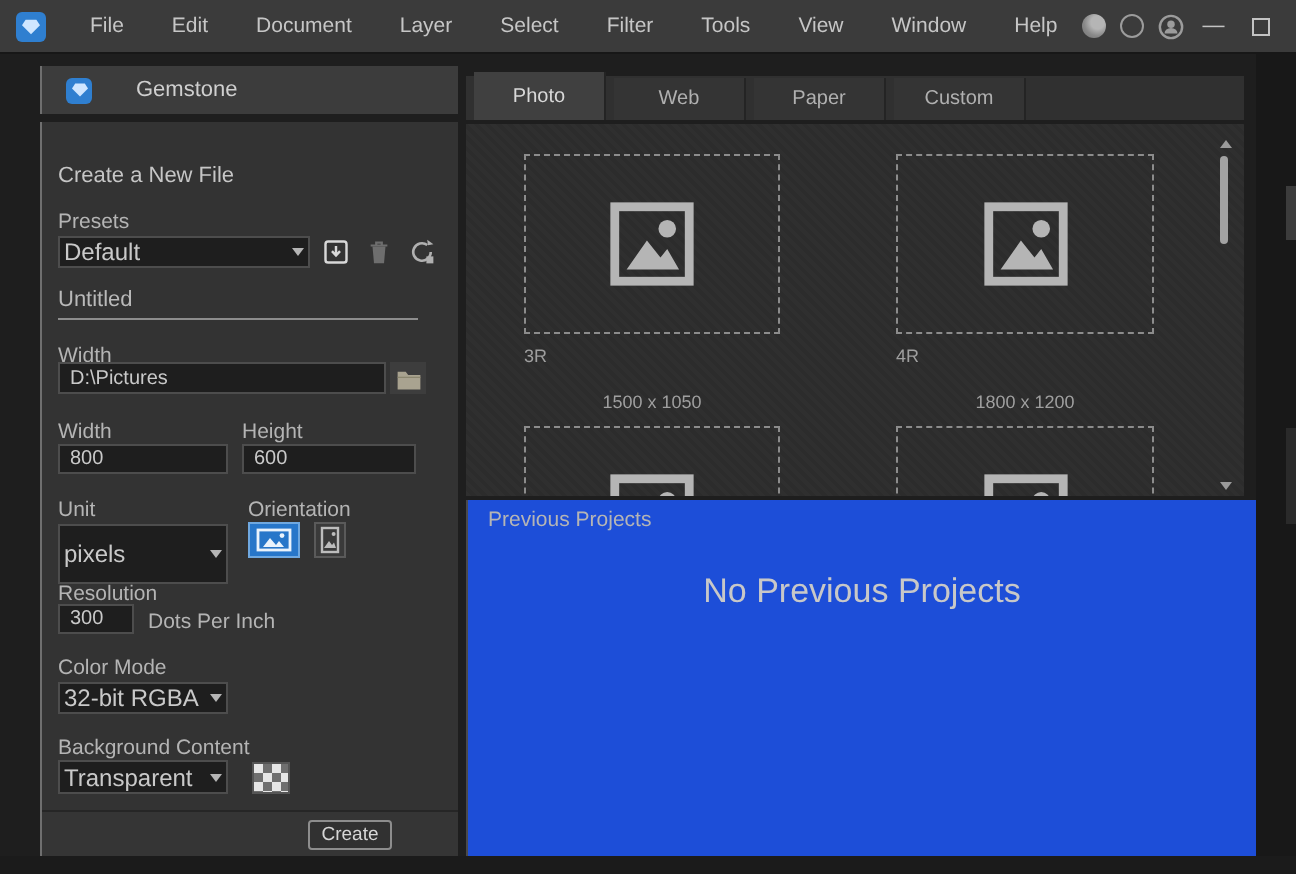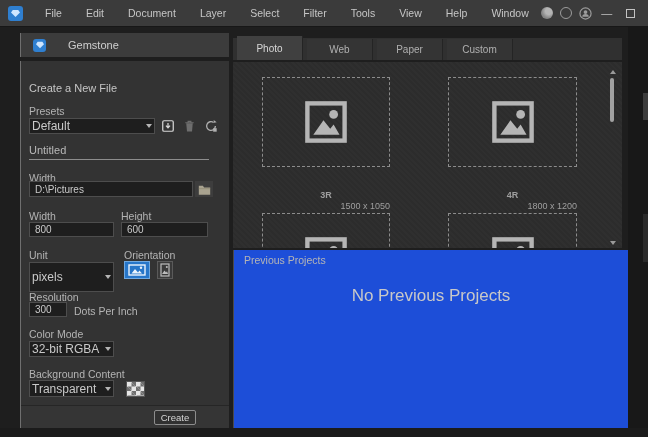--- a/index.html
+++ b/index.html
@@ -60,22 +60,22 @@
     display:flex;align-items:flex-end;padding-left:4px;gap:4px;}
   .tab{width:66px;height:21px;background:#343434;color:#b0b0b0;font-size:10px;
     display:flex;align-items:center;justify-content:center;border-right:1px solid #242424;}
   .tab.active{height:24px;background:#404040;color:#d8d8d8;}
   .templates{position:absolute;left:233px;top:62px;width:389px;height:186px;background:#2c2c2c;
     background-image:repeating-linear-gradient(45deg,rgba(255,255,255,0.015) 0 2px,transparent 2px 4px);
     overflow:hidden;}
   .tcard{position:absolute;width:128px;color:#b5b5b5;}
   .tbox{width:128px;height:90px;border:1px dashed #8c8c8c;position:relative;}
   .ph{position:absolute;left:50%;top:22px;transform:translateX(-50%);width:44px;height:44px;color:#b5b5b5;}
-  .tname{text-align:center;font-size:9px;color:#9f9f9f;margin-top:23px;font-weight:bold;}
-  .tsize{text-align:right;font-size:9px;color:#9f9f9f;margin-top:1px;}
+  .tname{font-size:9px;color:#9f9f9f;margin-top:6px;}
+  .tsize{text-align:center;font-size:9px;color:#9f9f9f;margin-top:13px;}
   .scroll{position:absolute;left:376px;top:0;width:7px;height:186px;}
   .s-up{position:absolute;left:1px;top:8px;width:0;height:0;border-left:3px solid transparent;
     border-right:3px solid transparent;border-bottom:4px solid #9a9a9a;}
   .s-down{position:absolute;left:1px;top:179px;width:0;height:0;border-left:3px solid transparent;
     border-right:3px solid transparent;border-top:4px solid #9a9a9a;}
   .s-thumb{position:absolute;left:1px;top:16px;width:4px;height:44px;background:#a2a2a2;border-radius:2px;}
   .prev-panel{position:absolute;left:233px;top:250px;width:395px;height:178px;background:#1d4ed8;
     border-left:1px solid #4a4a4a;}
   .prev-header{position:absolute;left:10px;top:4px;color:#b5b5b5;font-size:10.5px;}
   .prev-empty{position:absolute;left:0;top:36px;width:100%;text-align:center;color:#c8c8c8;font-size:17px;}
@@ -98,22 +98,22 @@
     </div>
     <div class="menus">
       <span class="menu-item">File</span>
       <span class="menu-item">Edit</span>
       <span class="menu-item">Document</span>
       <span class="menu-item">Layer</span>
       <span class="menu-item">Select</span>
       <span class="menu-item">Filter</span>
       <span class="menu-item">Tools</span>
       <span class="menu-item">View</span>
+      <span class="menu-item">Window</span>
       <span class="menu-item">Help</span>
-      <span class="menu-item">Window</span>
     </div>
     <div class="tb-right">
       <span class="tb-circle circle-filled"></span>
       <span class="tb-circle circle-ring"></span>
       <span style="display:flex;">
         <svg width="13" height="13" viewBox="0 0 14 14">
             <circle cx="7" cy="7" r="6" fill="none" stroke="#9c9c9c" stroke-width="1.3"></circle>
             <circle cx="7" cy="5.5" r="2" fill="#9c9c9c"></circle>
             <path d="M3.5 10.5 a3.5 3 0 0 1 7 0" fill="#9c9c9c"></path>
           </svg>

